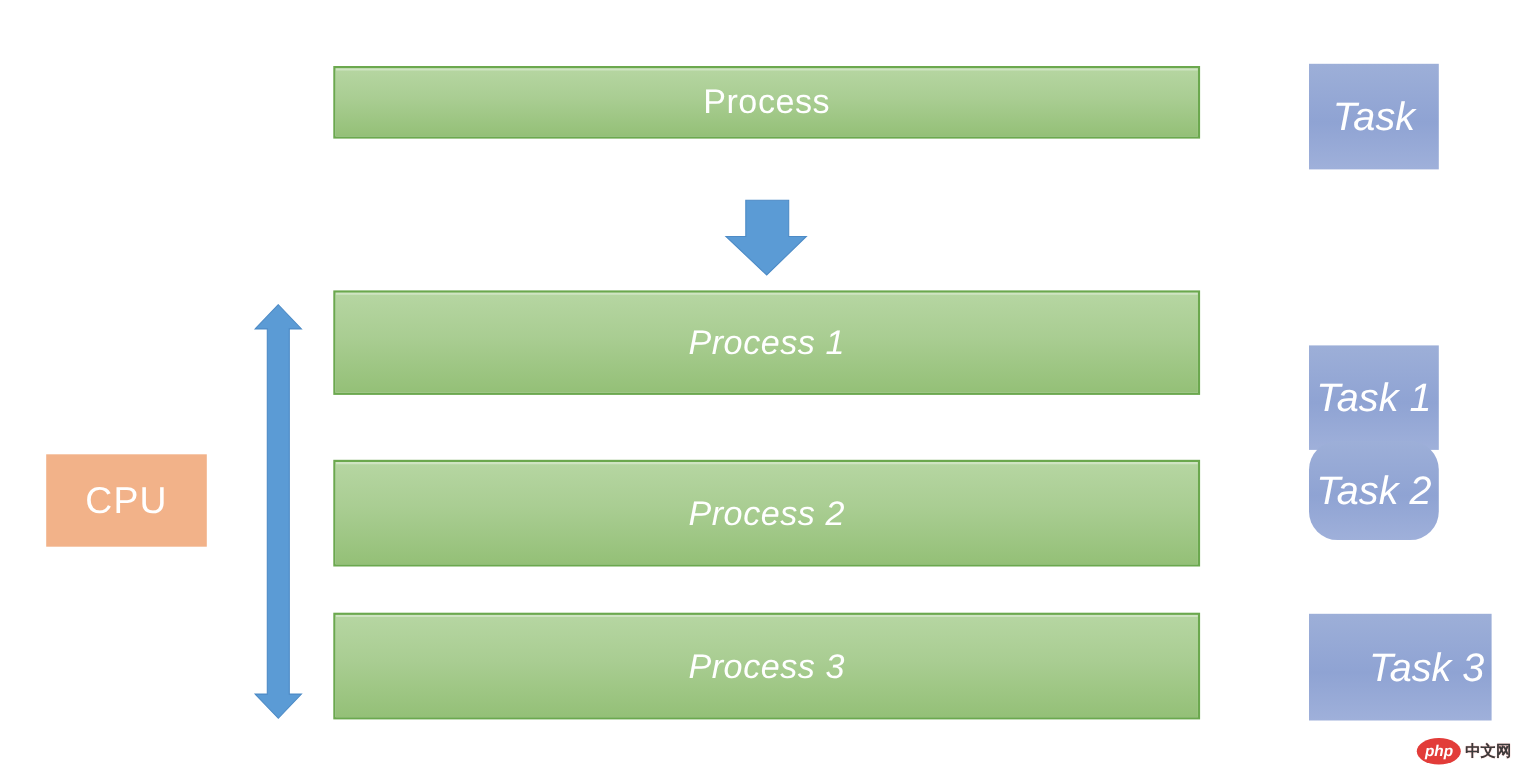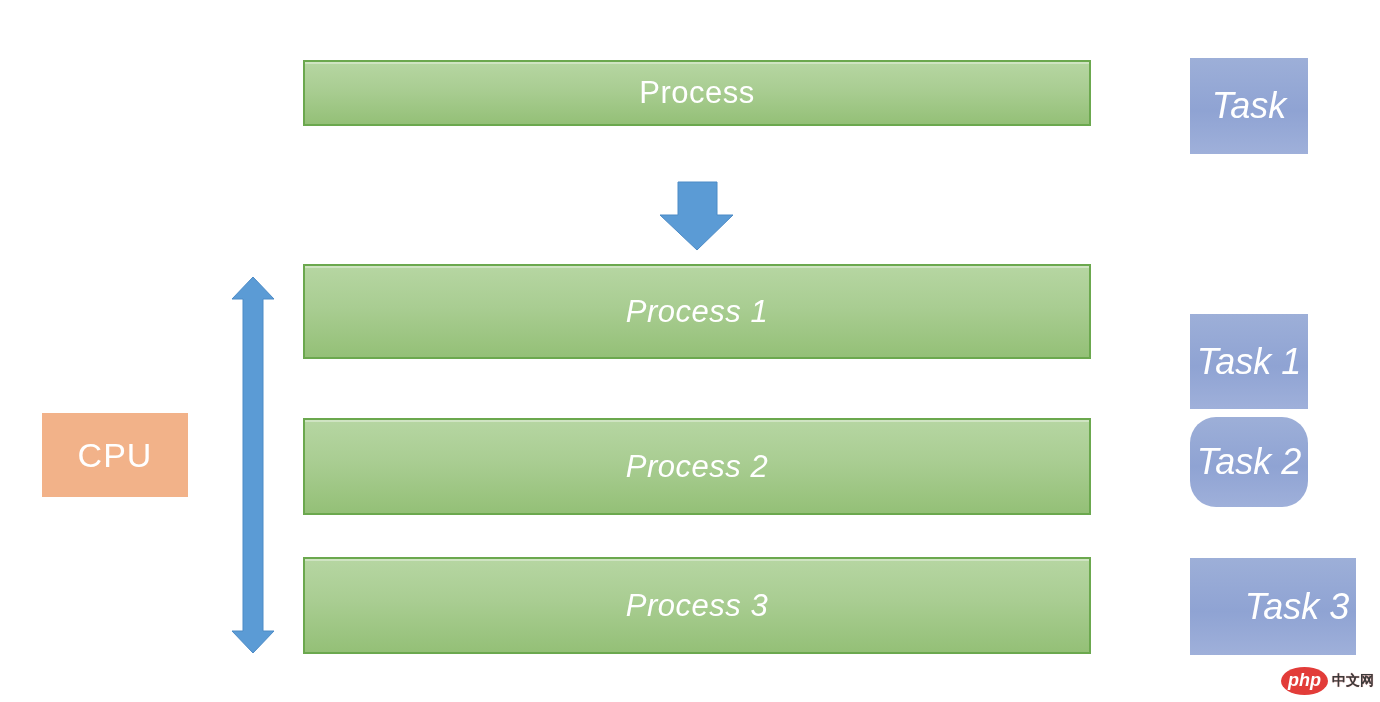--- a/index.html
+++ b/index.html
@@ -85,21 +85,21 @@
     bottom: 7px;
     display: flex;
     align-items: center;
     gap: 4px;
   }
   .logo-badge {
     background: var(--logo-red, #e23c39);
     color: #ffffff;
     font-style: italic;
     font-weight: bold;
-    font-size: 18px;
+    font-size: 14px;
     line-height: 1;
     padding: 4px 7px 6px 7px;
     border-radius: 50% / 50%;
   }
   .logo-text {
     color: var(--logo-text, #3a3a3a);
     font-weight: bold;
     font-size: 14px;
     text-shadow: 0 0 1px rgba(226,60,57,0.55);
     font-family: "DejaVu Sans", "Liberation Sans", sans-serif;
@@ -127,21 +127,21 @@
   <div class="process-box italic" style="top:557px;height:97px;">
     <span>Process 3</span>
   </div>
 
   <div class="task-box" style="top:58px;height:96px;">
     <span>Task</span>
   </div>
   <div class="task-box" style="top:276px;height:95px;margin-top:38px;">
     <span>Task 1</span>
   </div>
-  <div class="task-box" style="top:417px;height:90px;border-radius:26px;">
+  <div class="task-box" style="top:401px;height:90px;border-radius:26px;">
     <span>Task 2</span>
   </div>
   <div class="task-box" style="top:558px;height:97px;padding-left:48px;">
     <span>Task 3</span>
   </div>
 
   <div class="cpu-box">
     <span>CPU</span>
   </div>
 

